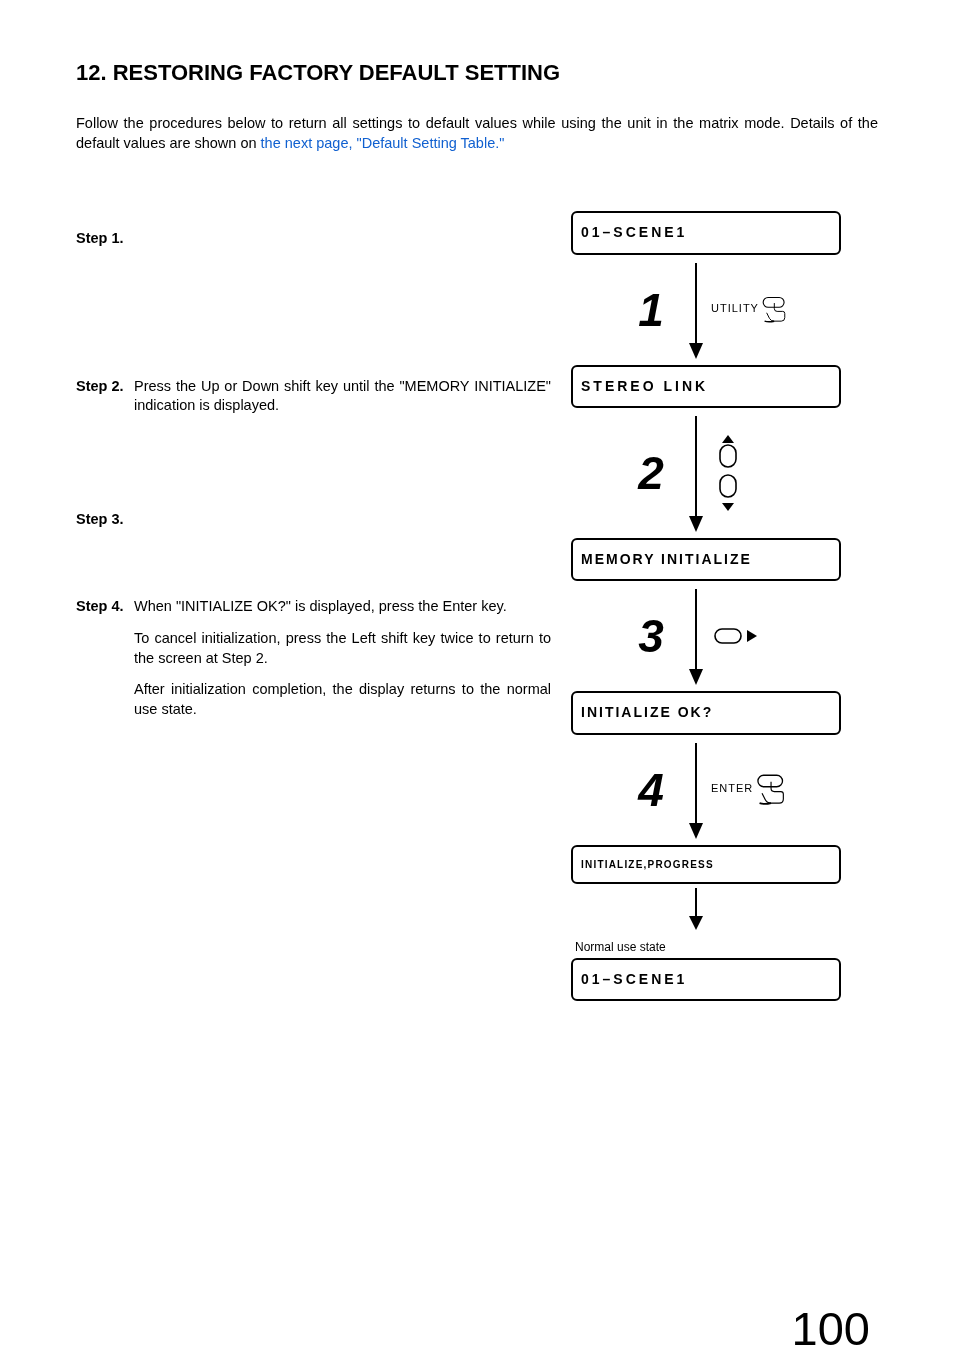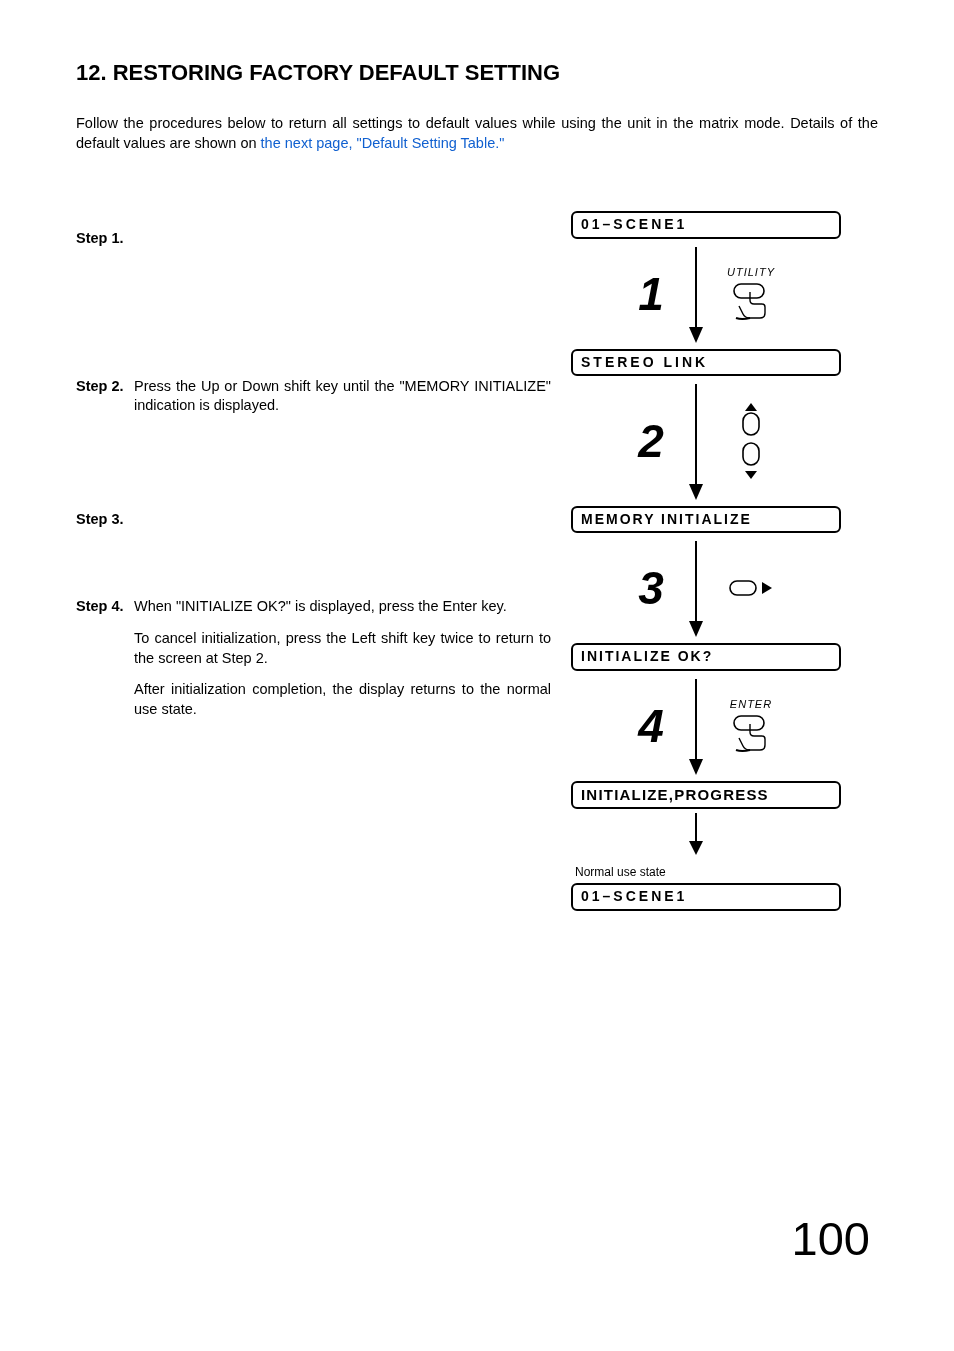--- a/index.html
+++ b/index.html
@@ -55,31 +55,31 @@
   .step-body p { margin: 0 0 12px 0; text-align: justify; }
 
   .gap1 { height: 128px; }
   .gap2 { height: 82px; }
   .gap3 { height: 68px; }
 
   
   .display-box {
     border: 2px solid #000;
     border-radius: 6px;
-    padding: 4px 8px;
+    padding: 12px 8px;
     font-family: Arial, Helvetica, sans-serif;
     font-weight: bold;
     font-size: 14px;
     letter-spacing: 3px;
     line-height: 1.1;
     white-space: nowrap;
     overflow: hidden;
   }
   .display-box.tight { letter-spacing: 2px; }
-  .display-box.xtight { letter-spacing: 1.2px; font-size: 15px; }
+  .display-box.xtight { letter-spacing: 1.2px; font-size: 10px; }
 
   .arrow-row {
     display: flex;
     align-items: center;
     justify-content: center;
     height: 110px;
     position: relative;
   }
   .arrow-row.short { height: 50px; }
 
@@ -91,24 +91,22 @@
     width: 60px;
     text-align: center;
   }
   .arrow-svg {
     width: 30px;
     height: 100%;
   }
   .key-area {
     width: 80px;
     display: flex;
-    flex-direction: column;
     align-items: center;
     justify-content: space-between;
-    font-style: italic;
   }
   .key-label {
     font-size: 11px;
     letter-spacing: 1px;
     margin-bottom: 4px;
   }
   .small-caption {
     font-size: 12px;
     margin: 6px 0 4px 4px;
   }

